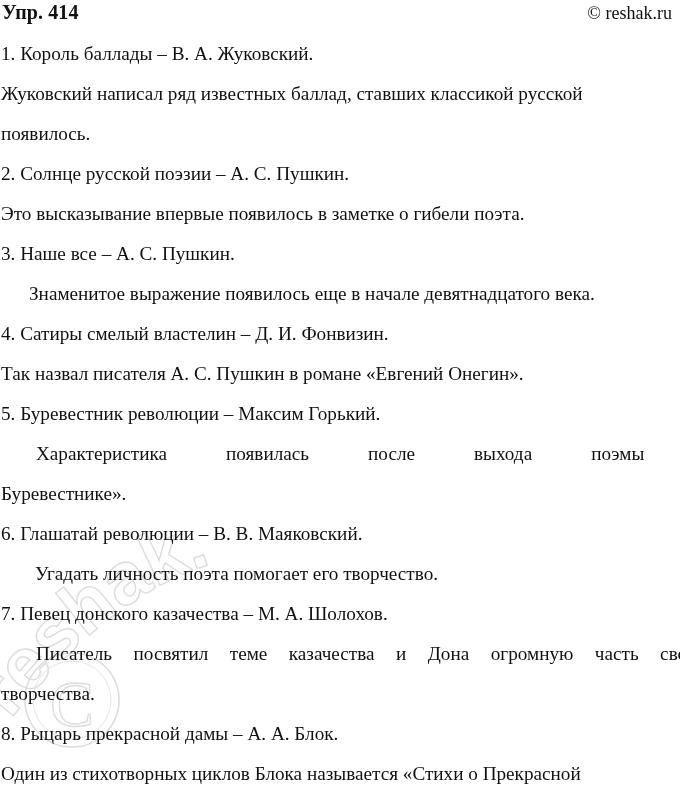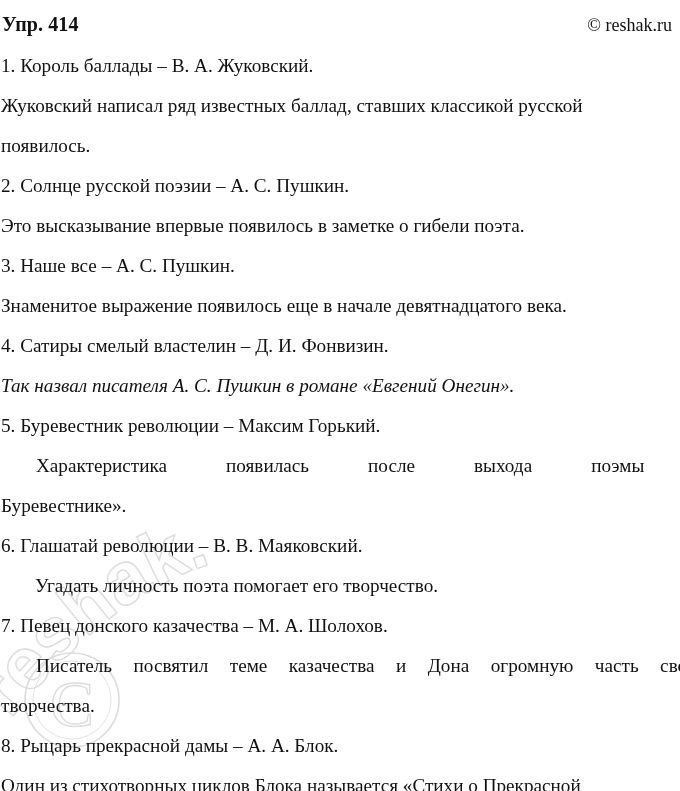--- a/index.html
+++ b/index.html
@@ -27,21 +27,21 @@
     z-index: 0;
   }
 
   
   #page {
     position: relative;
     z-index: 1;
     width: 680px;
     height: 791px;
     box-sizing: border-box;
-    padding: 12px 2px 0 1px;
+    padding: 0 2px 0 1px;
   }
 
   .header-row {
     position: relative;
     height: 30px;
   }
   .exercise-title {
     position: absolute;
     left: 1px;
     top: 0px;
@@ -122,25 +122,25 @@
       <div class="para">
         <span class="line" style="display: block;">Жуковский написал ряд известных баллад, ставших классикой русской</span>
         <span class="line" style="display: block;">появилось.</span>
       </div>
       <div class="para">2. Солнце русской поэзии – А. С. Пушкин.</div>
       <div class="para">
         <span class="line" style="display: block;">Это высказывание впервые появилось в заметке о гибели поэта.</span>
       </div>
       <div class="para">3. Наше все – А. С. Пушкин.</div>
       <div class="para">
-        <span class="line" style="display: block;">Знаменитое выражение появилось еще в начале девятнадцатого века.</span>
+        <span class="line" style="display: block; margin-left: 28px;">Знаменитое выражение появилось еще в начале девятнадцатого века.</span>
       </div>
       <div class="para">4. Сатиры смелый властелин – Д. И. Фонвизин.</div>
       <div class="para">
-        <span class="line" style="display: block; font-style: italic;">Так назвал писателя А. С. Пушкин в романе «Евгений Онегин».</span>
+        <span class="line" style="display: block;">Так назвал писателя А. С. Пушкин в романе «Евгений Онегин».</span>
       </div>
       <div class="para">5. Буревестник революции – Максим Горький.</div>
       <div class="para justify">
         <span class="line stretch">
           <span>Характеристика</span>
           <span>появилась</span>
           <span>после</span>
           <span>выхода</span>
           <span>поэмы</span>
           <span>о</span>

